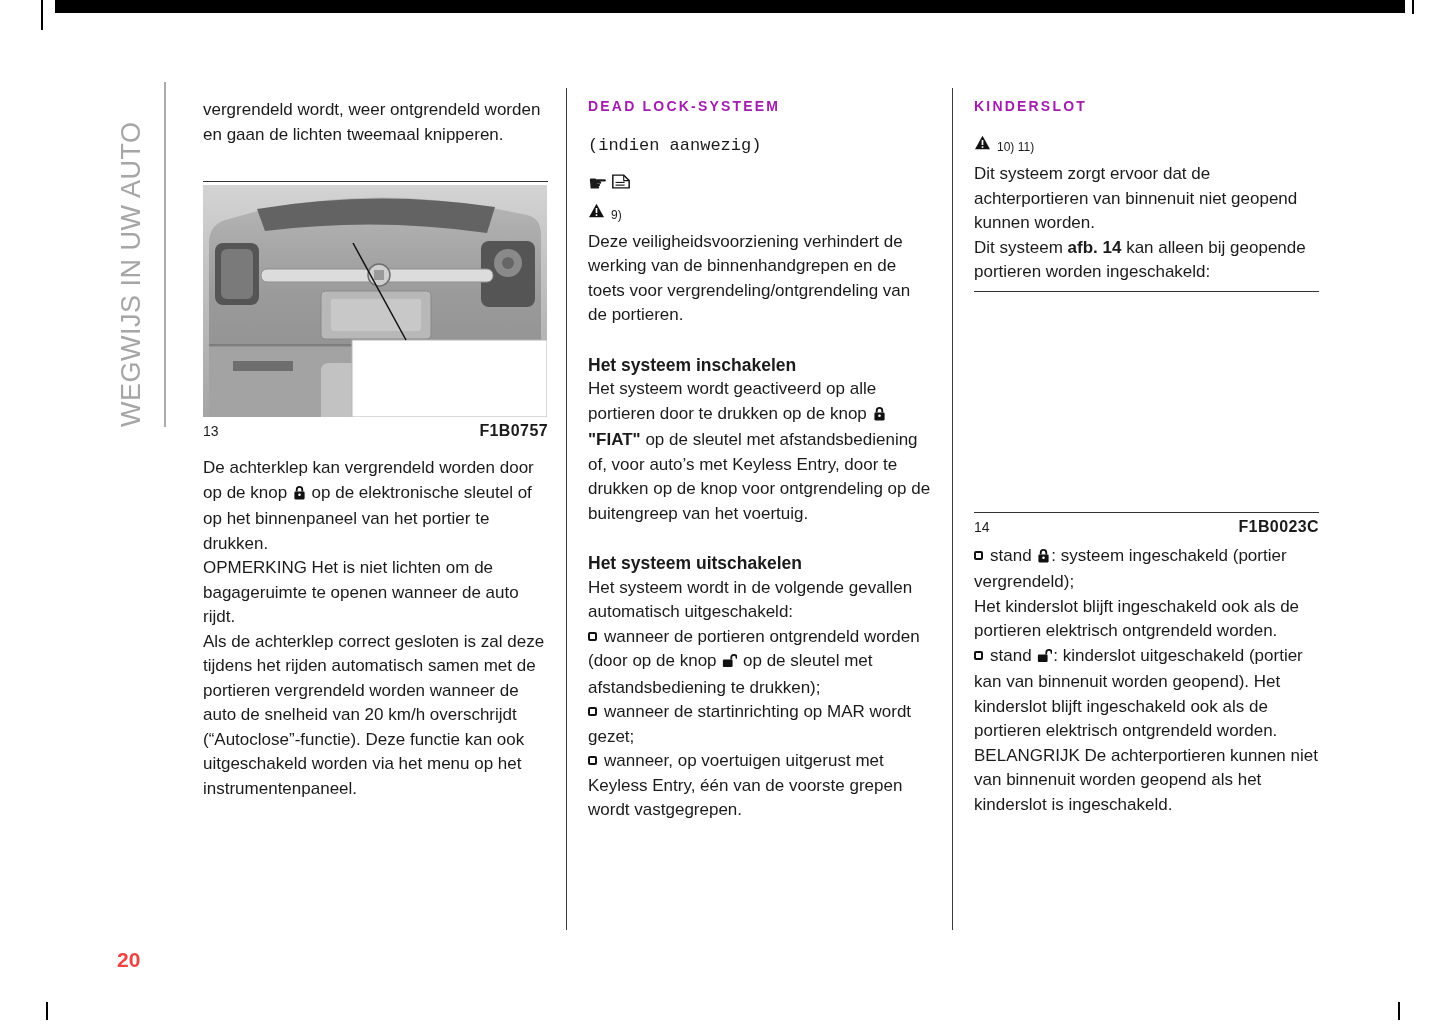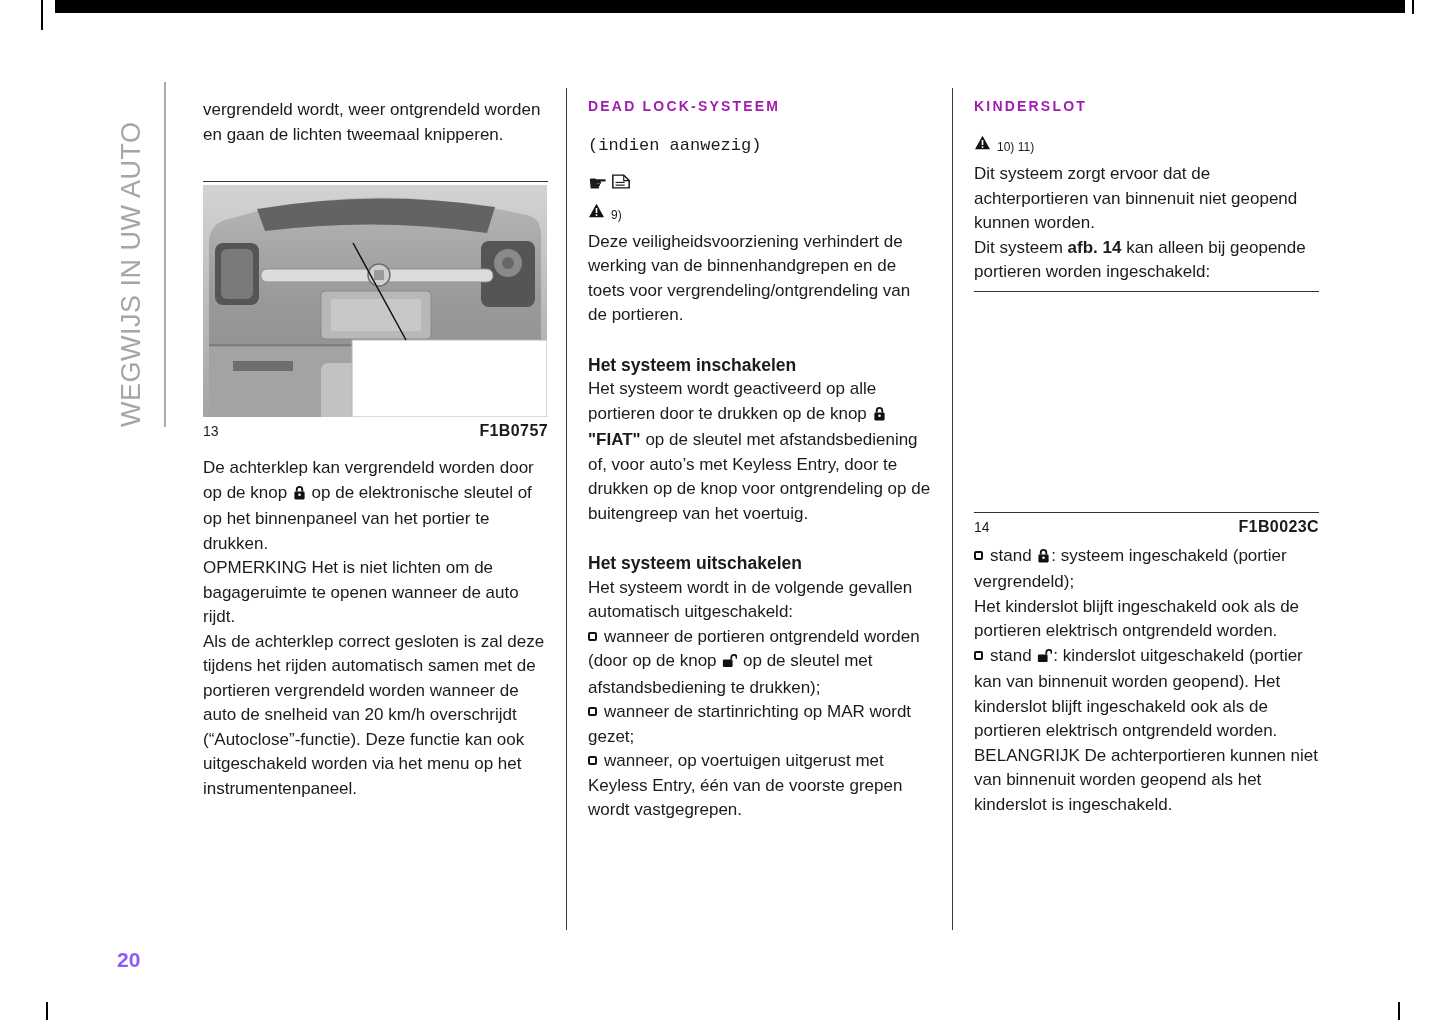--- a/index.html
+++ b/index.html
@@ -58,21 +58,21 @@
     display:flex; justify-content:space-between; align-items:center;
     padding-top:5px; font-size:14px;
   }
   .fig-code { font-size:16px; font-weight:bold; letter-spacing:0.4px; }
   .after-fig { margin-top:16px; }
 
   
   .fig14 { margin-top:6px; }
   .fig14 .fig-area { height:222px; border-top:1px solid #333; border-bottom:1px solid #333; background:#fff; }
 
-  .page-number { position:absolute; left:117px; top:948px; font-size:21px; font-weight:bold; color:#8b5cf6; }
+  .page-number { position:absolute; left:117px; top:948px; font-size:21px; font-weight:bold; color:#ef4444; }
 
   b { font-weight:bold; }
 </style>
 </head>
 <body>
 
 <div class="topbar"></div>
 <div class="crop crop-tl"></div>
 <div class="crop crop-tr"></div>
 <div class="crop crop-bl"></div>

